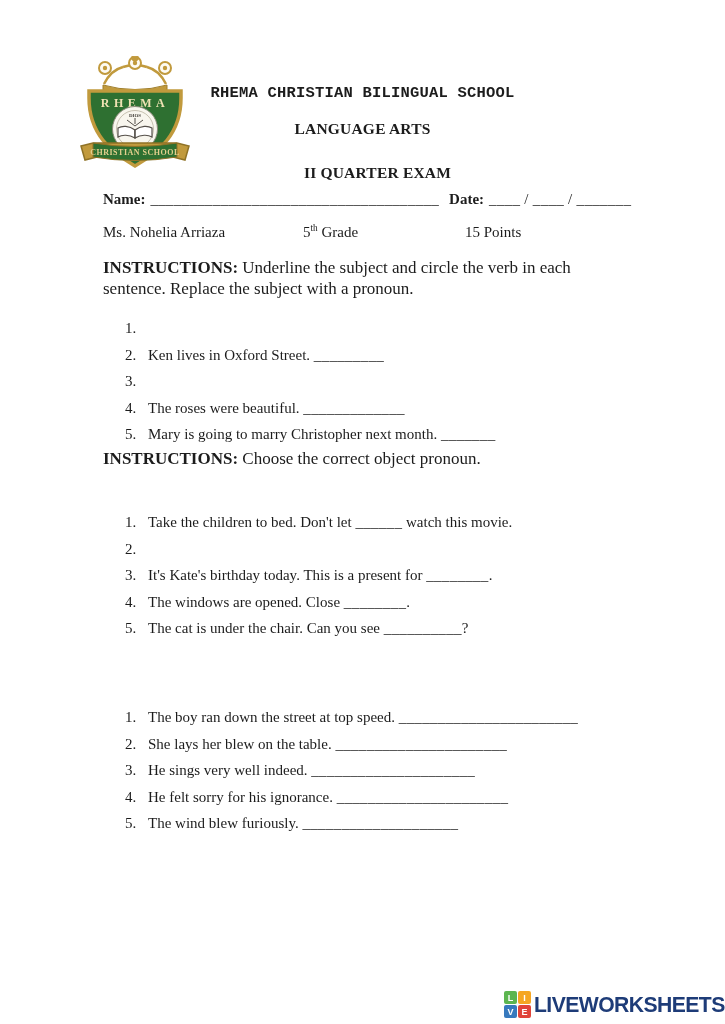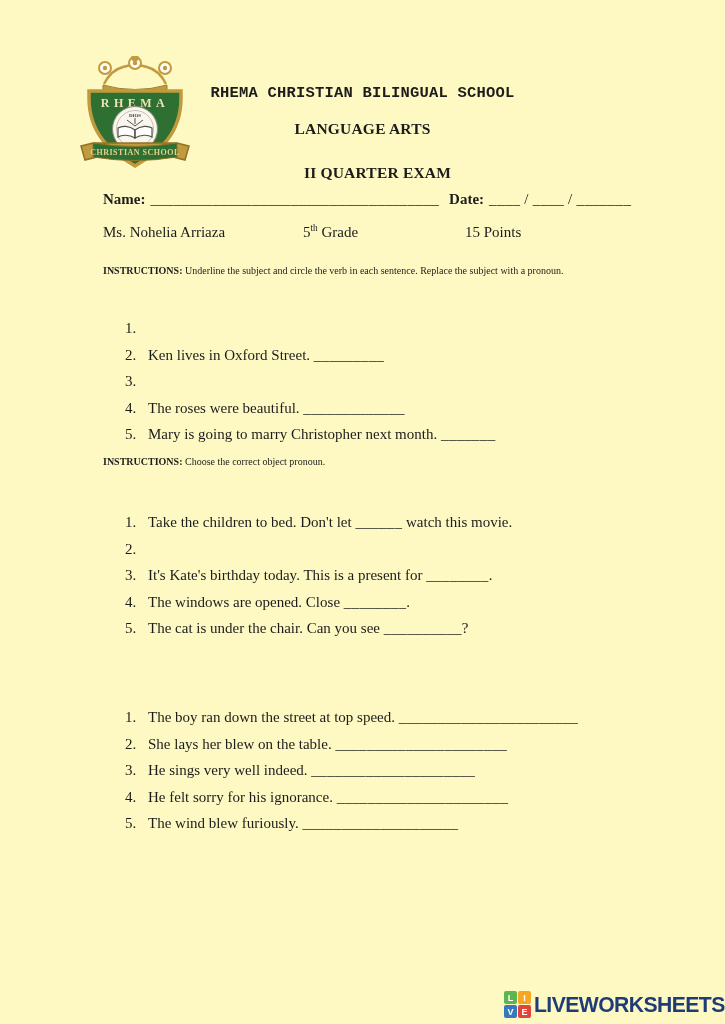--- a/index.html
+++ b/index.html
@@ -2,21 +2,21 @@
 <html><head>
 <meta charset="utf-8">
 <style>
   * { margin: 0; padding: 0; box-sizing: border-box; }
   html, body { background: #e8e8e8; }
   .page {
     position: relative;
     width: 725px;
     height: 1024px;
     margin: 0 auto;
-    background: #fef9c3;
+    background: #ffffff;
     font-family: "Liberation Serif", serif;
     color: #1c1c1c;
     overflow: hidden;
   }
 
   
   .crest { position: absolute; left: 73px; top: 54px; width: 124px; height: 122px; }
 
   
   .hline {
@@ -39,21 +39,21 @@
   .meta-row { position: absolute; left: 0; top: 224px; width: 100%; font-size: 15px; }
   .meta { position: absolute; white-space: nowrap; }
   .m-teacher { left: 103px; }
   .m-grade { left: 303px; }
   .m-points { left: 465px; }
   sup { font-size: 0.62em; vertical-align: super; line-height: 0; }
 
   
   .instr {
     position: absolute; left: 103px; width: 528px;
-    font-size: 10px; line-height: 28px;
+    font-size: 17px; line-height: 21px;
   }
   .instr b { font-weight: bold; }
   .instr-1 { top: 257px; }
   .instr-2 { top: 448px; }
   .instr-3 { top: 674px; }
 
   
   .list { position: absolute; left: 125px; width: 520px; font-size: 15px; }
   .list-1 { top: 315px; }
   .list-2 { top: 509px; }

